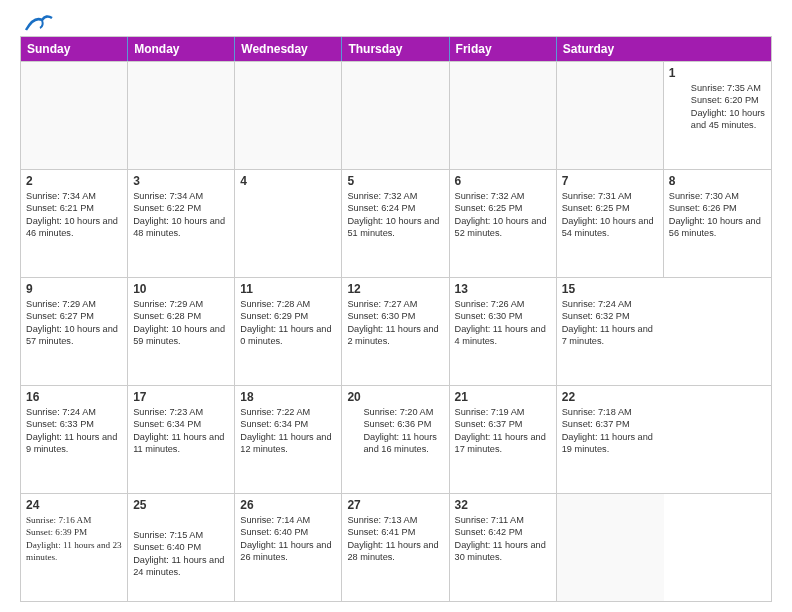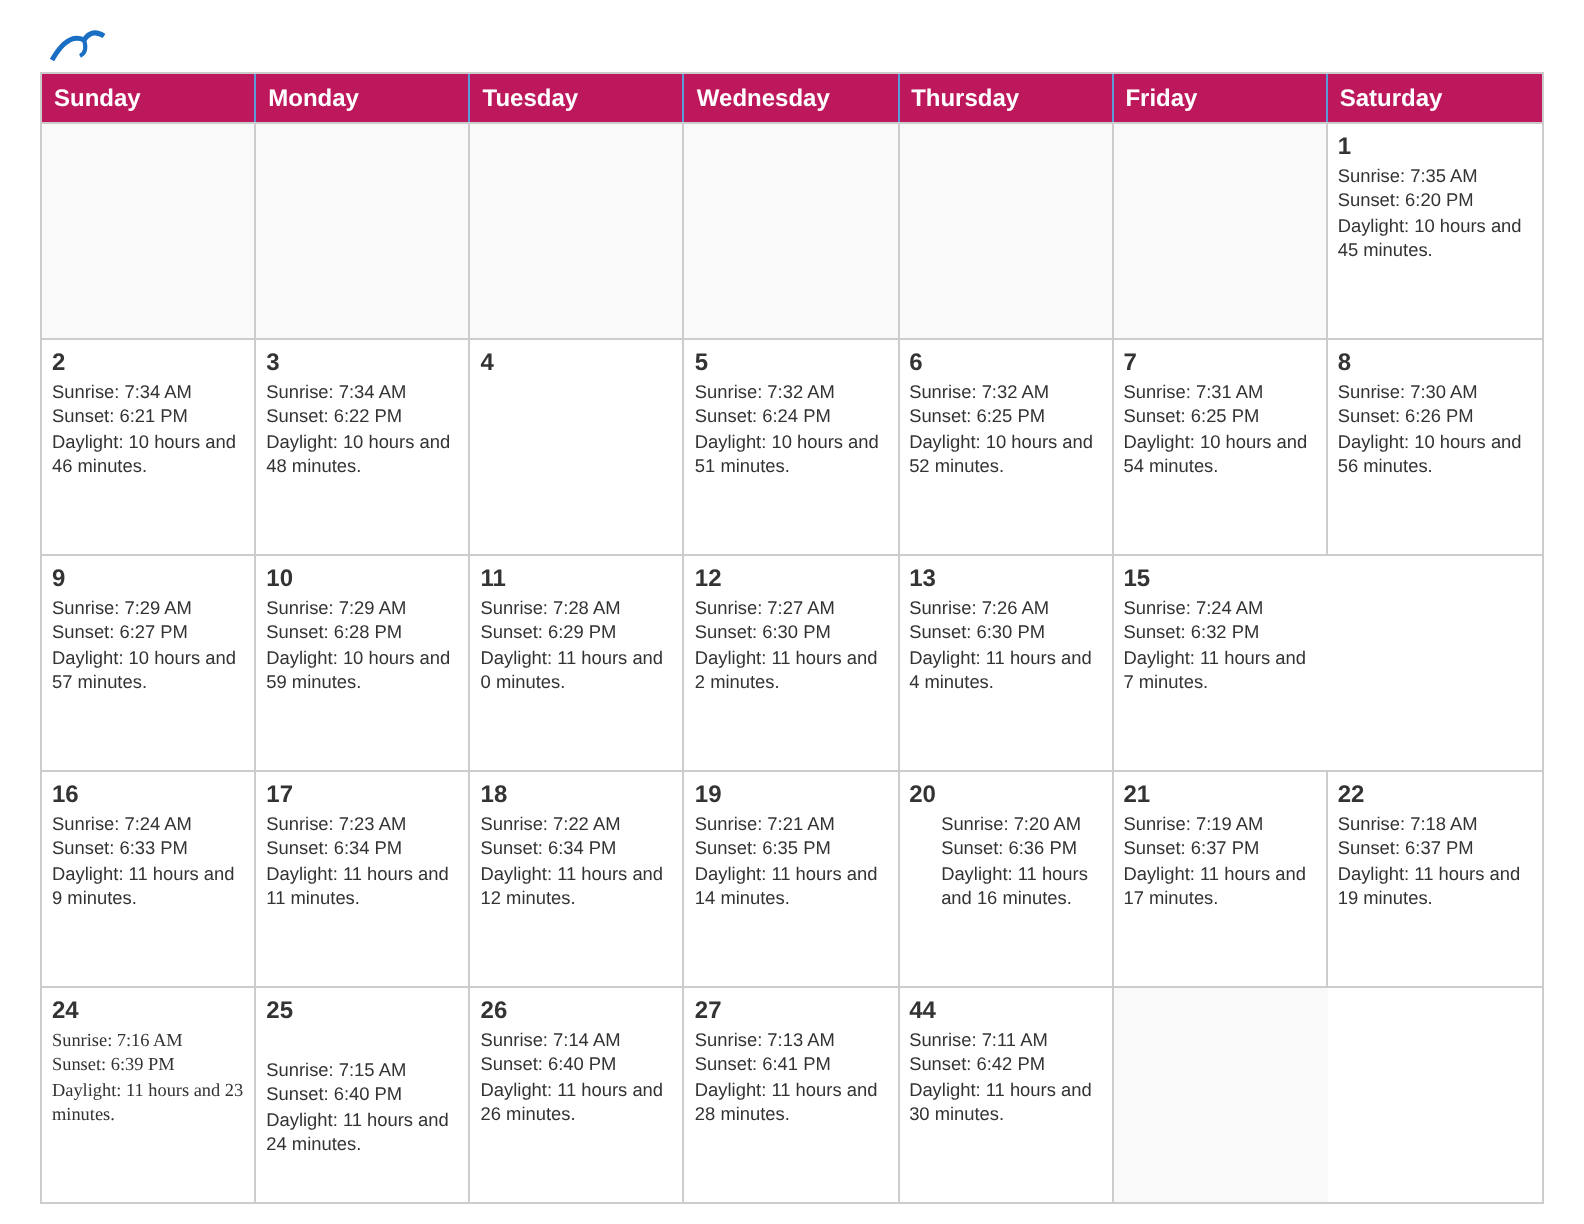--- a/index.html
+++ b/index.html
@@ -42,21 +42,21 @@
     }
     .calendar {
       flex: 1;
       display: flex;
       flex-direction: column;
       border: 1px solid #ccc;
     }
     .day-headers {
       display: grid;
       grid-template-columns: repeat(7, 1fr);
-      background: #be185d;
+      background: #a21caf;
     }
     .day-header {
       color: #fff;
       font-size: 12px;
       font-weight: bold;
       padding: 5px 6px;
       border-right: 1px solid #5a9ad5;
     }
     .day-header:last-child { border-right: none; }
     .weeks {
@@ -111,37 +111,36 @@
     <div class="title-block">
       <div class="month-year"></div>
       <div class="location"></div>
     </div>
   </div>
 
   <div class="calendar">
     <div class="day-headers" id="day-headers-container">
         <div class="day-header">Sunday</div>
         <div class="day-header">Monday</div>
-        <div class="day-header">Tuesday</div>
         <div class="day-header">Wednesday</div>
         <div class="day-header">Thursday</div>
         <div class="day-header">Friday</div>
         <div class="day-header">Saturday</div>
       </div>
     <div class="weeks" id="weeks-container">
         <div class="week">
           <div class="cell empty"></div>
           <div class="cell empty"></div>
           <div class="cell empty"></div>
           <div class="cell empty"></div>
           <div class="cell empty"></div>
           <div class="cell empty"></div>
           <div class="cell">
             <span class="cell-day">1</span>
-            <div class="cell-info" style="white-space: pre-line;">Sunrise: 7:35 AM
+            <div class="cell-info" style="white-space: pre-line; margin-left: 22px;">Sunrise: 7:35 AM
 Sunset: 6:20 PM
 Daylight: 10 hours and 45 minutes.</div>
           </div>
         </div>
         <div class="week">
           <div class="cell">
             <span class="cell-day">2</span>
             <div class="cell-info" style="white-space: pre-line;">Sunrise: 7:34 AM
 Sunset: 6:21 PM
 Daylight: 10 hours and 46 minutes.</div>
@@ -231,26 +230,20 @@
 Sunset: 6:34 PM
 Daylight: 11 hours and 11 minutes.</div>
           </div>
           <div class="cell">
             <span class="cell-day">18</span>
             <div class="cell-info" style="white-space: pre-line;">Sunrise: 7:22 AM
 Sunset: 6:34 PM
 Daylight: 11 hours and 12 minutes.</div>
           </div>
           <div class="cell">
-            <span class="cell-day">19</span>
-            <div class="cell-info" style="white-space: pre-line;">Sunrise: 7:21 AM
-Sunset: 6:35 PM
-Daylight: 11 hours and 14 minutes.</div>
-          </div>
-          <div class="cell">
             <span class="cell-day">20</span>
             <div class="cell-info" style="white-space: pre-line; margin-left: 16px;">Sunrise: 7:20 AM
 Sunset: 6:36 PM
 Daylight: 11 hours and 16 minutes.</div>
           </div>
           <div class="cell">
             <span class="cell-day">21</span>
             <div class="cell-info" style="white-space: pre-line;">Sunrise: 7:19 AM
 Sunset: 6:37 PM
 Daylight: 11 hours and 17 minutes.</div>
@@ -281,21 +274,21 @@
 Sunset: 6:40 PM
 Daylight: 11 hours and 26 minutes.</div>
           </div>
           <div class="cell">
             <span class="cell-day">27</span>
             <div class="cell-info" style="white-space: pre-line;">Sunrise: 7:13 AM
 Sunset: 6:41 PM
 Daylight: 11 hours and 28 minutes.</div>
           </div>
           <div class="cell">
-            <span class="cell-day">44</span>
+            <span class="cell-day">32</span>
             <div class="cell-info" style="white-space: pre-line;">Sunrise: 7:11 AM
 Sunset: 6:42 PM
 Daylight: 11 hours and 30 minutes.</div>
           </div>
           <div class="cell empty"></div>
         </div>
       </div>
   </div>
 </div>
 

